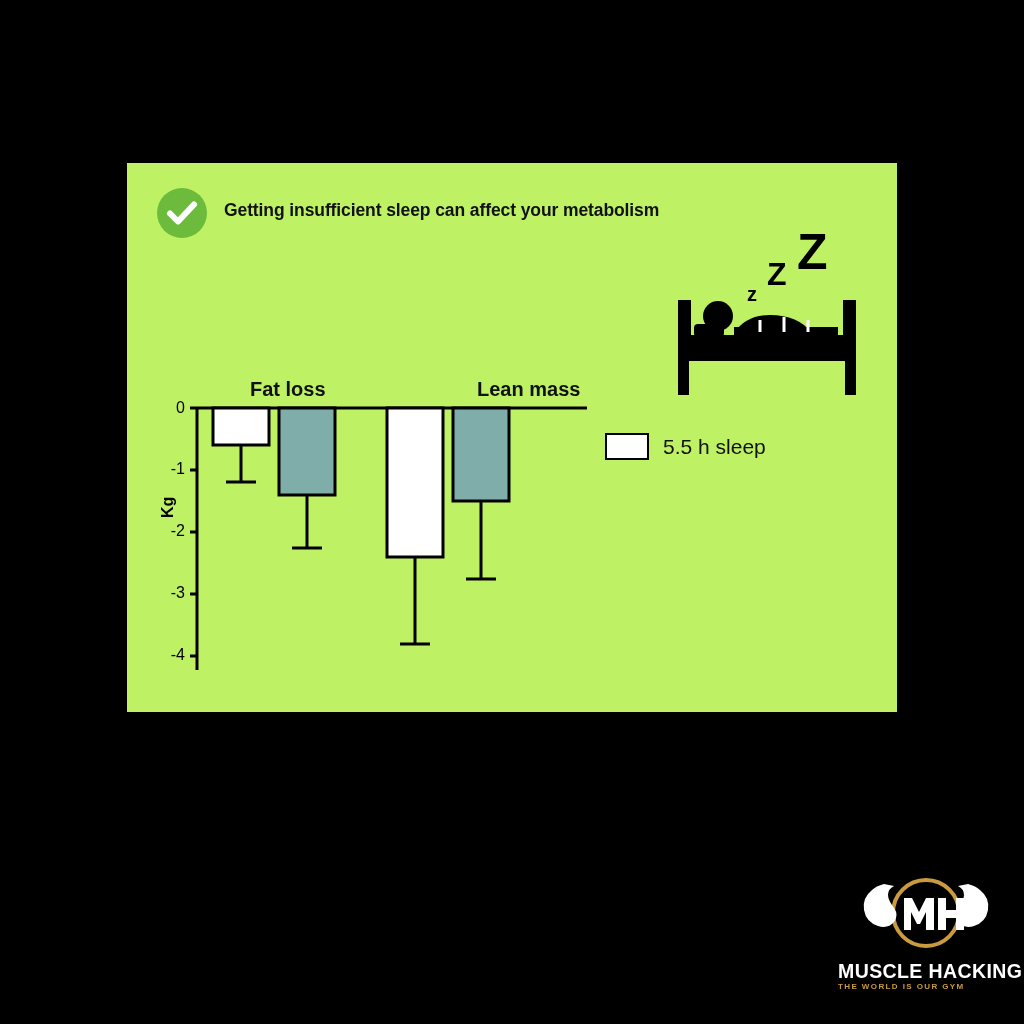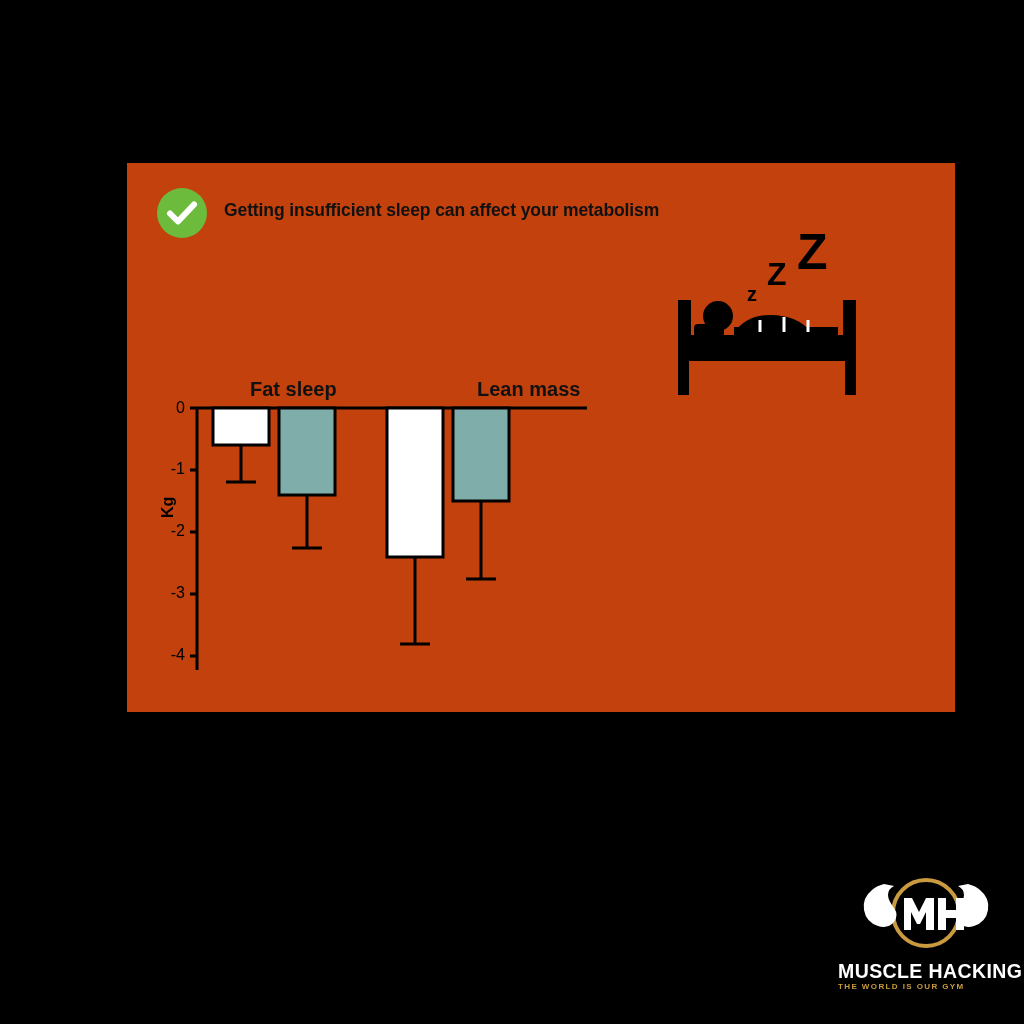--- a/index.html
+++ b/index.html
@@ -17,23 +17,23 @@
     width: 1024px;
     height: 1024px;
     background: #000000;
   }
 
   
   .card {
     position: absolute;
     left: 127px;
     top: 163px;
-    width: 828px;
+    width: 770px;
     height: 549px;
-    background: #c2410c;
+    background: #bef264;
   }
 
   
   .bullets {
     position: absolute;
     left: 30px;
     top: 25px;
     width: 560px;
   }
   .bullet-row {
@@ -218,21 +218,21 @@
         <rect x="62" y="99" width="104" height="10" fill="#000"></rect>
 
         <path d="M88 92 L88 104 M112 89 L112 104 M136 92 L136 104" stroke="#ffffff" stroke-width="3" fill="none"></path>
       </svg>
     </div>
 
     <div class="chart-wrap">
 
       <div class="axis-title">Kg</div>
 
-      <div class="group-label gl-fat">Fat sleep</div>
+      <div class="group-label gl-fat">Fat loss</div>
       <div class="group-label gl-lean">Lean mass</div>
 
       
       <div class="tick-label" style="left:0px;  top:21px;">0</div>
       <div class="tick-label" style="left:0px;  top:82px;">-1</div>
       <div class="tick-label" style="left:0px;  top:144px;">-2</div>
       <div class="tick-label" style="left:0px;  top:206px;">-3</div>
       <div class="tick-label" style="left:0px;  top:268px;">-4</div>
 
       
@@ -259,20 +259,24 @@
         <line x1="258" y1="179" x2="258" y2="266" stroke="#000" stroke-width="3"></line>
         <line x1="243" y1="266" x2="273" y2="266" stroke="#000" stroke-width="3"></line>
 
         <rect x="296" y="30" width="56" height="93" fill="#7fada9" stroke="#000" stroke-width="3"></rect>
         <line x1="324" y1="123" x2="324" y2="201" stroke="#000" stroke-width="3"></line>
         <line x1="309" y1="201" x2="339" y2="201" stroke="#000" stroke-width="3"></line>
       </svg>
 
       
       <div class="legend">
+        <div class="legend-row">
+          <div class="swatch sw-white"></div>
+          <div class="legend-label">5.5 h sleep</div>
+        </div>
       </div>
 
     </div>
   </div>
 
   <div class="logo">
     <svg width="176" height="95" viewBox="0 0 176 95" aria-hidden="true">
       <circle cx="88" cy="45" r="33" fill="none" stroke="#c99a3e" stroke-width="4"></circle>
 
       <path d="M34 22 q-10 8 -8 20 q2 12 14 16 q10 3 16 -4 q5 -7 0 -14 q-6 -8 -6 -13 q0 -6 6 -9 l-10 -2 q-8 2 -12 6 z" fill="#ffffff"></path>

